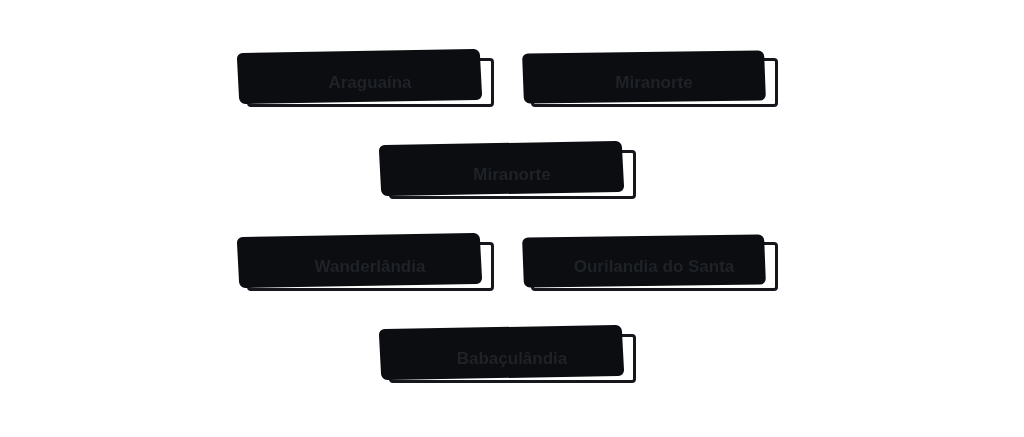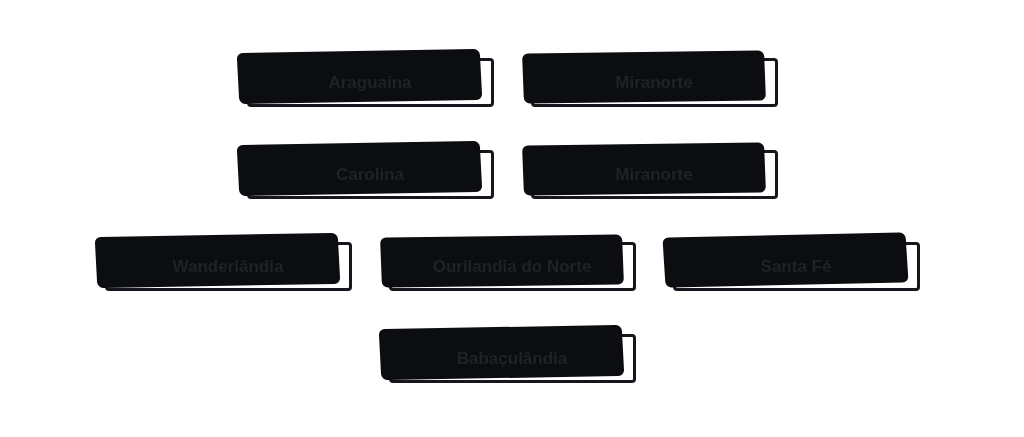--- a/index.html
+++ b/index.html
@@ -81,36 +81,30 @@
       <button class="tile">
         <span class="label">Araguaína</span>
       </button>
       <button class="tile">
         <span class="label">Miranorte</span>
       </button>
     </div>
 
     <div class="row">
       <button class="tile">
-        <span class="label">Carolina</span>
-      </button>
-      <button class="tile">
         <span class="label">Miranorte</span>
       </button>
     </div>
 
     <div class="row">
       <button class="tile">
         <span class="label">Wanderlândia</span>
       </button>
       <button class="tile">
-        <span class="label">Ourilandia do Norte</span>
-      </button>
-      <button class="tile">
-        <span class="label">Santa Fé</span>
+        <span class="label">Ourilandia do Santa</span>
       </button>
     </div>
 
     <div class="row">
       <button class="tile">
         <span class="label">Babaçulândia</span>
       </button>
     </div>
 
   </main>

